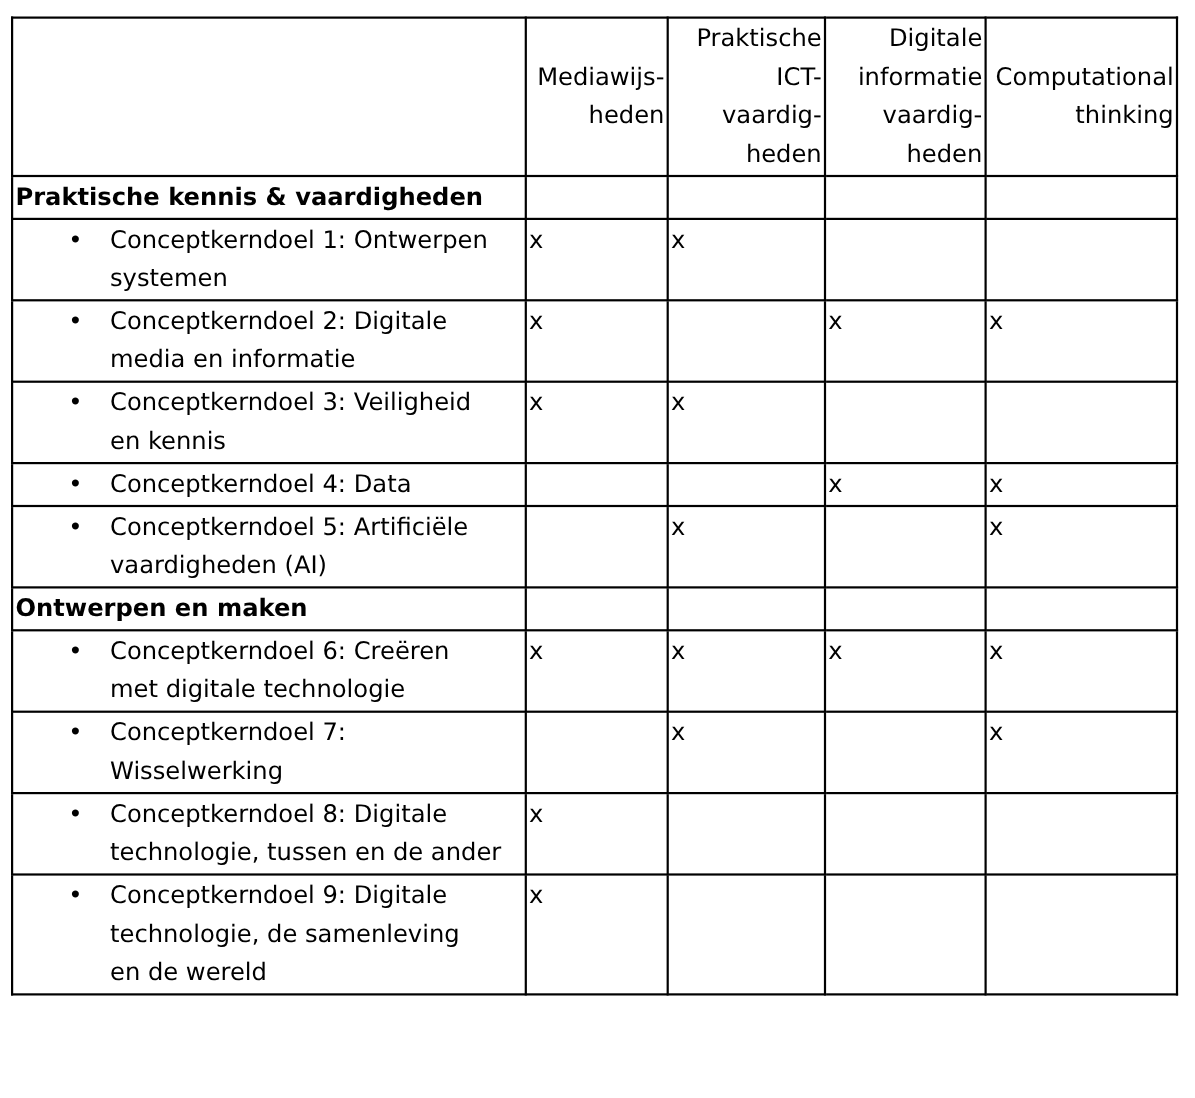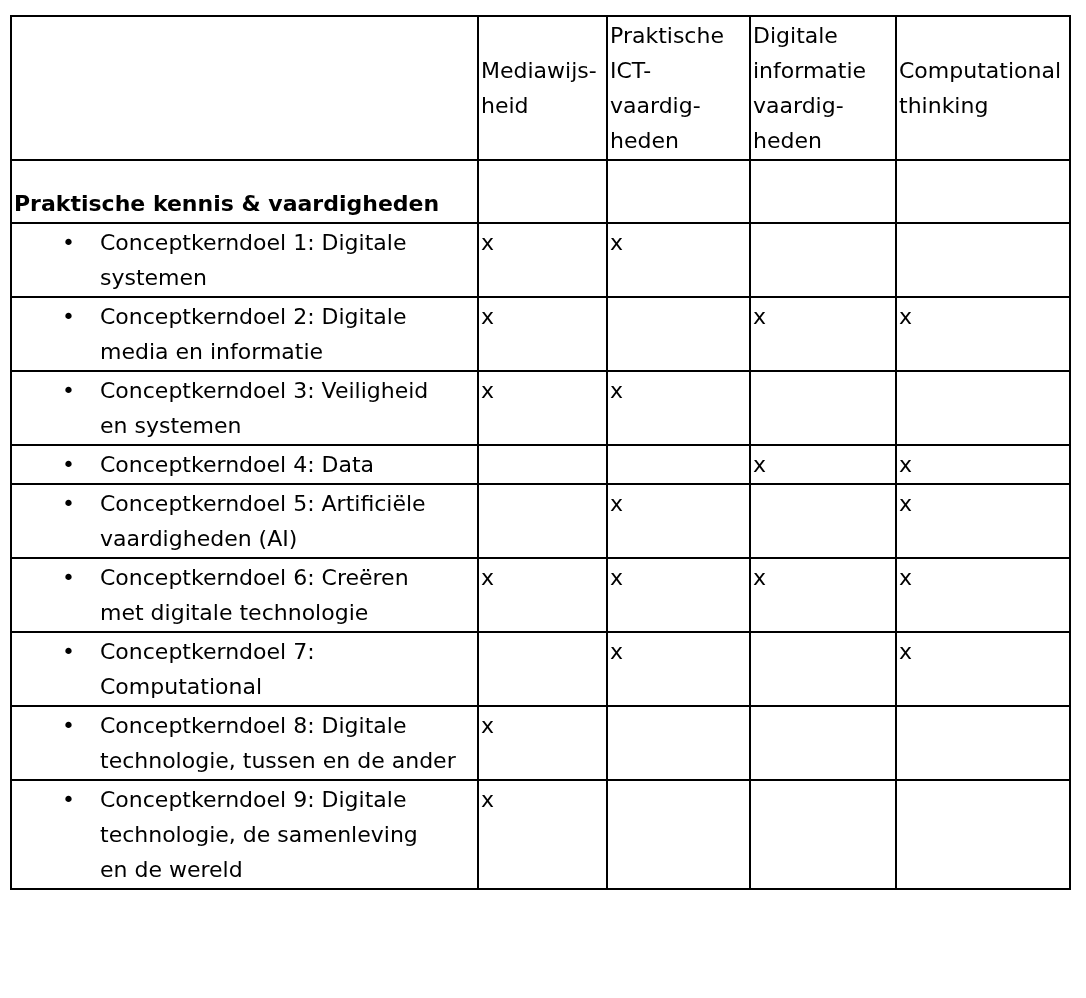--- a/index.html
+++ b/index.html
@@ -29,58 +29,58 @@
     border: 2px solid #000000;
     padding: 1px 2px;
     font-size: 22px;
     line-height: 35px;
     font-weight: normal;
     text-align: left;
     vertical-align: top;
     overflow: hidden;
     background: #ffffff;
   }
-  thead th { vertical-align: middle; }
+  thead th { vertical-align: middle; text-align: right; }
   thead tr { height: 144px; }
   .pre { white-space: pre-line; }
   .italic { }
   tr.h1 { height: 34px; }
   tr.h2 { height: 71px; }
   tr.h3 { height: 106px; }
   .item-label {
     display: flex;
     align-items: flex-start;
     padding-left: 48px;
   }
   .bullet {
     flex: 0 0 38px;
     width: 38px;
   }
   .section-row .item-label { padding-left: 0; }
-  .section-row .label-text { font-weight: bold; margin-top: 24px; }
+  .section-row .label-text { font-weight: bold; }
   .mark-cell span { display: inline-block; }
 </style>
 </head>
 <body>
 
 <div class="page">
   <table class="matrix">
     <colgroup>
       <col class="c0">
         <col class="c1">
         <col class="c2">
         <col class="c3">
         <col class="c4">
     </colgroup>
     <thead>
       <tr>
         <th></th>
         <th>
           <span class="pre">Mediawijs-
-heid</span>
+heden</span>
         </th>
         <th>
           <span class="pre">Praktische
 ICT-
 vaardig-
 heden</span>
         </th>
         <th>
           <span class="pre">Digitale
 informatie
@@ -103,21 +103,21 @@
     </td>
     <td class="mark-cell"><span></span></td>
     <td class="mark-cell"><span></span></td>
     <td class="mark-cell"><span></span></td>
     <td class="mark-cell"><span></span></td>
   </tr>
         <tr class="h2">
     <td class="label-cell">
       <div class="item-label">
         <span class="bullet">•</span>
-        <span class="pre label-text">Conceptkerndoel 1: Digitale
+        <span class="pre label-text">Conceptkerndoel 1: Ontwerpen
 systemen</span>
       </div>
     </td>
     <td class="mark-cell"><span>x</span></td>
     <td class="mark-cell"><span>x</span></td>
     <td class="mark-cell"><span></span></td>
     <td class="mark-cell"><span></span></td>
   </tr>
         <tr class="h2">
     <td class="label-cell">
@@ -130,21 +130,21 @@
     <td class="mark-cell"><span>x</span></td>
     <td class="mark-cell"><span></span></td>
     <td class="mark-cell"><span>x</span></td>
     <td class="mark-cell"><span>x</span></td>
   </tr>
         <tr class="h2">
     <td class="label-cell">
       <div class="item-label">
         <span class="bullet">•</span>
         <span class="pre label-text">Conceptkerndoel 3: Veiligheid
-en systemen</span>
+en kennis</span>
       </div>
     </td>
     <td class="mark-cell"><span>x</span></td>
     <td class="mark-cell"><span>x</span></td>
     <td class="mark-cell"><span></span></td>
     <td class="mark-cell"><span></span></td>
   </tr>
         <tr class="h1">
     <td class="label-cell">
       <div class="item-label">
@@ -163,39 +163,51 @@
         <span class="bullet">•</span>
         <span class="pre label-text">Conceptkerndoel 5: Artificiële
 vaardigheden (AI)</span>
       </div>
     </td>
     <td class="mark-cell"><span></span></td>
     <td class="mark-cell"><span>x</span></td>
     <td class="mark-cell"><span></span></td>
     <td class="mark-cell"><span>x</span></td>
   </tr>
+        <tr class="h1 section-row">
+    <td class="label-cell">
+      <div class="item-label">
+
+        <span class="pre label-text">Ontwerpen en maken</span>
+      </div>
+    </td>
+    <td class="mark-cell"><span></span></td>
+    <td class="mark-cell"><span></span></td>
+    <td class="mark-cell"><span></span></td>
+    <td class="mark-cell"><span></span></td>
+  </tr>
         <tr class="h2">
     <td class="label-cell">
       <div class="item-label">
         <span class="bullet">•</span>
         <span class="pre label-text">Conceptkerndoel 6: Creëren
 met digitale technologie</span>
       </div>
     </td>
     <td class="mark-cell"><span>x</span></td>
     <td class="mark-cell"><span>x</span></td>
     <td class="mark-cell"><span>x</span></td>
     <td class="mark-cell"><span>x</span></td>
   </tr>
         <tr class="h2">
     <td class="label-cell">
       <div class="item-label">
         <span class="bullet">•</span>
         <span class="pre label-text">Conceptkerndoel 7:
-Computational</span>
+Wisselwerking</span>
       </div>
     </td>
     <td class="mark-cell"><span></span></td>
     <td class="mark-cell"><span>x</span></td>
     <td class="mark-cell"><span></span></td>
     <td class="mark-cell"><span>x</span></td>
   </tr>
         <tr class="h2">
     <td class="label-cell">
       <div class="item-label">

